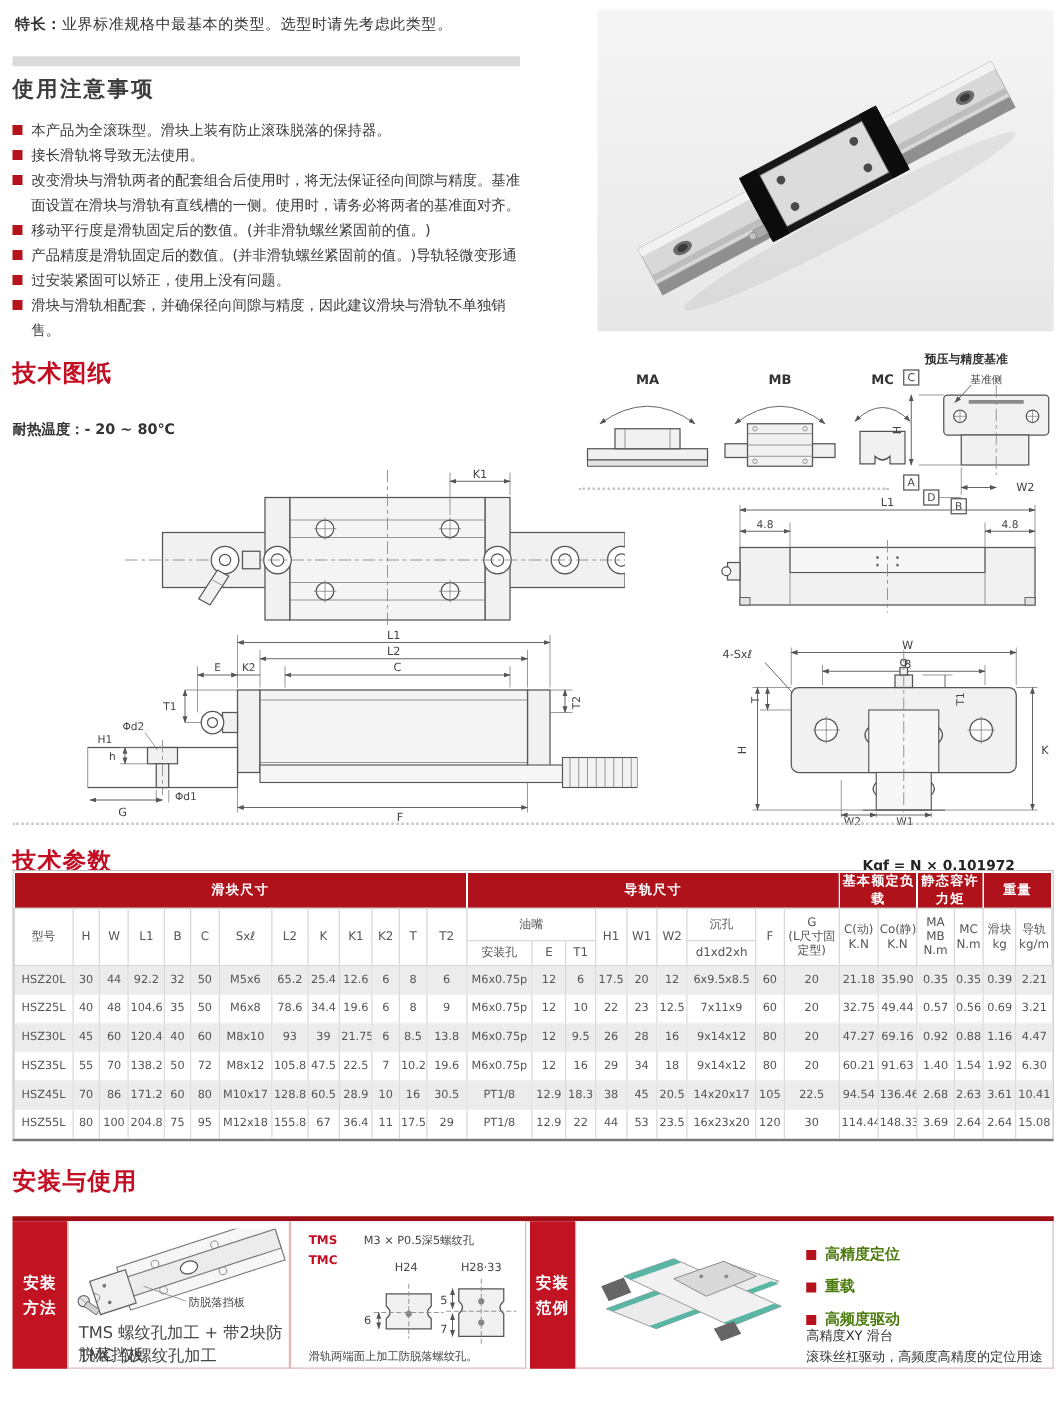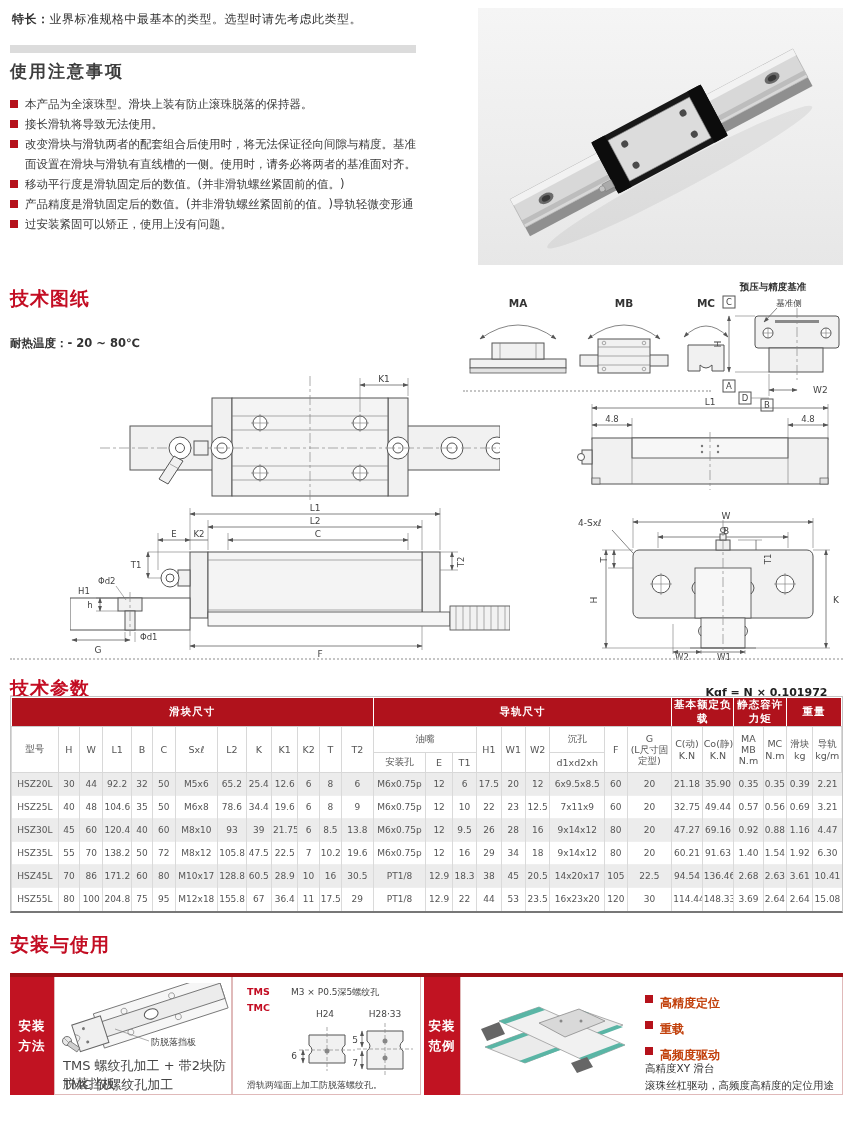--- a/index.html
+++ b/index.html
@@ -10,21 +10,21 @@
   .red-title{font-size:19px;font-weight:bold;color:#c30d23;letter-spacing:1px}
   .feature{font-size:12px;color:#333;letter-spacing:.5px}
   .feature b{font-weight:bold}
   .gray-bar{background:#dcdcdc;height:8px}
   .notes-title{font-size:17px;font-weight:bold;color:#3d3d3d;letter-spacing:2px}
   .notes{list-style:none;width:416px}
   .notes li{position:relative;padding-left:15px;font-size:11.5px;line-height:20px;color:#3a3a3a}
   .notes .sq{position:absolute;left:0;top:6px;width:8px;height:8px;background:#b5121b}
   .photo{background:linear-gradient(180deg,#f5f5f5 0%,#ededed 60%,#e7e7e7 100%)}
   .temp-note{font-size:11.5px;font-weight:bold;color:#333}
-  .kgf{font-size:11px;font-weight:bold;color:#222;text-align:center}
+  .kgf{font-size:11px;font-weight:bold;color:#222;text-align:left}
   .dotted{border-top:2px dotted #c5c5c5;height:0}
   
   .tblwrap{border:1px solid #c5c5c5;border-bottom:2px solid #777;background:#fff}
   table.params{border-collapse:collapse;table-layout:fixed;width:831px;font-size:9px;color:#555}
   .params th,.params td{text-align:center;padding:0 1px;overflow:hidden}
   .params td{border-left:1px solid #dadada;border-top:1px solid #efefef}
   .params thead th{border:1px solid #d8d8d8;background:#fff;color:#555;font-weight:normal;font-size:9.5px}
   .params thead tr.grp th{background:#b0121c;color:#fff;border:1px solid #fff;border-bottom:1px solid #ccc;font-size:10.5px;font-weight:bold;height:22px;letter-spacing:1px}
   .params tr.sub1 th{height:26px}
   .params tr.sub2 th{height:20px}
@@ -44,21 +44,21 @@
   .dim{stroke:#666;stroke-width:.8;fill:none}
   .thin{stroke:#777;stroke-width:.6;fill:none}
   .cl{stroke:#888;stroke-width:.7;stroke-dasharray:10 3 3 3;fill:none}
   .dsh{stroke:#888;stroke-width:.7;stroke-dasharray:4 2;fill:none}
   
   .install-row{display:flex;width:833px;height:122px;border-top:4px solid #9e1016;background:#fff}
   .vlabel{background:#c11322;color:#fff;display:flex;align-items:center;justify-content:center;font-size:12.5px;font-weight:bold;letter-spacing:1px}
   .vlabel span{white-space:pre-line;text-align:center;line-height:1.6}
   .panel{position:relative;background:#fff;border:1px solid #e0baba;border-top:none}
   .cap{font-size:13px;color:#444}
-  .blt{display:flex;align-items:flex-start;font-size:12px;font-weight:bold;color:#c2410c;margin-bottom:9px}
+  .blt{display:flex;align-items:center;font-size:12px;font-weight:bold;color:#4d7c0f;margin-bottom:9px}
   .blt .sq2{width:8px;height:8px;background:#b5121b;margin-right:7px;flex:0 0 auto}
 </style>
 </head>
 <body>
 
 <svg width="0" height="0" style="position:absolute">
   <defs>
     <marker id="da" viewBox="0 0 10 10" refX="9" refY="5" markerWidth="7" markerHeight="7" orient="auto-start-reverse">
       <path d="M0,1.5 L10,5 L0,8.5 z" fill="#555"></path>
     </marker>
@@ -74,20 +74,21 @@
   <div class="abs gray-bar" style="left:10px;top:45px;width:406px"></div>
 
   <div class="abs notes-title" style="left:10px;top:60px">使用注意事项</div>
   <ul class="abs notes" style="left:10px;top:94px">
     <li><span class="sq"></span><span>本产品为全滚珠型。滑块上装有防止滚珠脱落的保持器。</span></li>
     <li><span class="sq"></span><span>接长滑轨将导致无法使用。</span></li>
     <li><span class="sq"></span><span>改变滑块与滑轨两者的配套组合后使用时，将无法保证径向间隙与精度。基准面设置在滑块与滑轨有直线槽的一侧。使用时，请务必将两者的基准面对齐。</span></li>
     <li><span class="sq"></span><span>移动平行度是滑轨固定后的数值。(并非滑轨螺丝紧固前的值。)</span></li>
     <li><span class="sq"></span><span>产品精度是滑轨固定后的数值。(并非滑轨螺丝紧固前的值。)导轨轻微变形通</span></li>
     <li><span class="sq"></span><span>过安装紧固可以矫正，使用上没有问题。</span></li>
+    <li><span class="sq"></span><span>滑块与滑轨相配套，并确保径向间隙与精度，因此建议滑块与滑轨不单独销售。</span></li>
   </ul>
 
   <div class="abs photo" style="left:478px;top:8px;width:365px;height:257px">
     <svg width="365" height="257" viewBox="0 0 365 257">
       <g transform="translate(182,132) rotate(-28)">
         <ellipse cx="0" cy="42" rx="150" ry="13" fill="#000" opacity="0.06"></ellipse>
         <rect x="-160" y="14" width="320" height="10" fill="#8f8f8f"></rect>
         <rect x="-160" y="-18" width="320" height="32" fill="#d8d8d8" stroke="#a8a8a8" stroke-width="0.6"></rect>
         <rect x="-160" y="-18" width="320" height="7" fill="#f2f2f2"></rect>
         <rect x="-160" y="6" width="320" height="5" fill="#bdbdbd"></rect>

